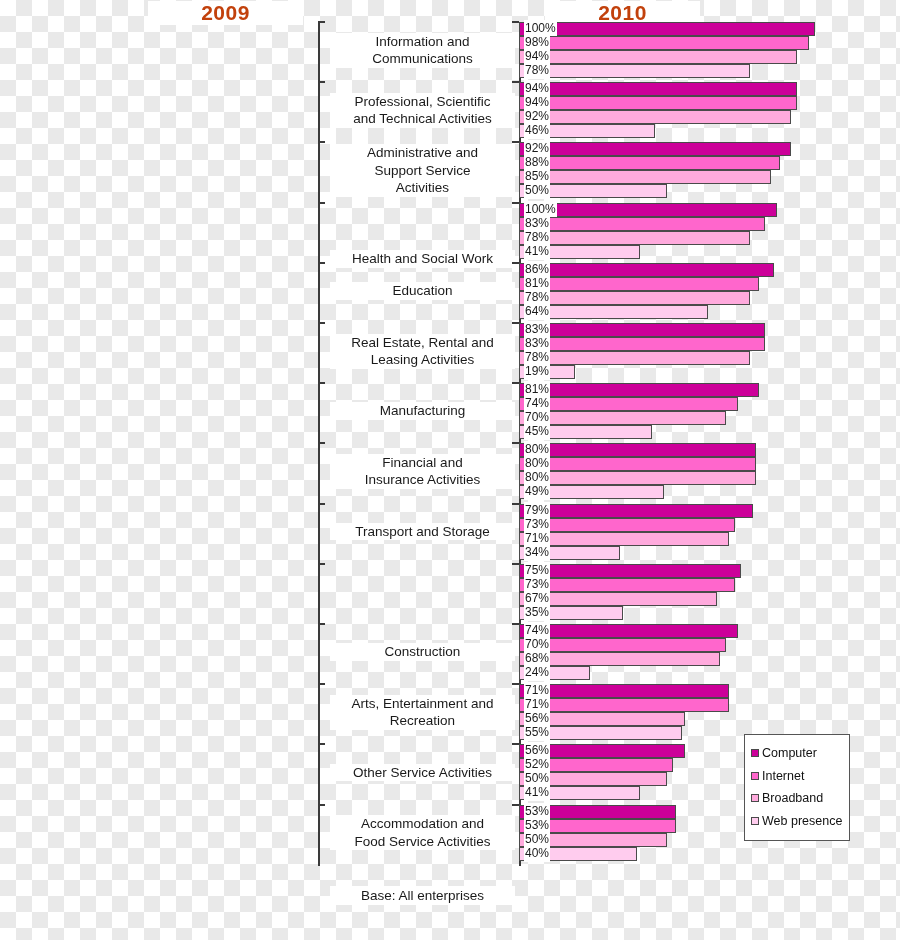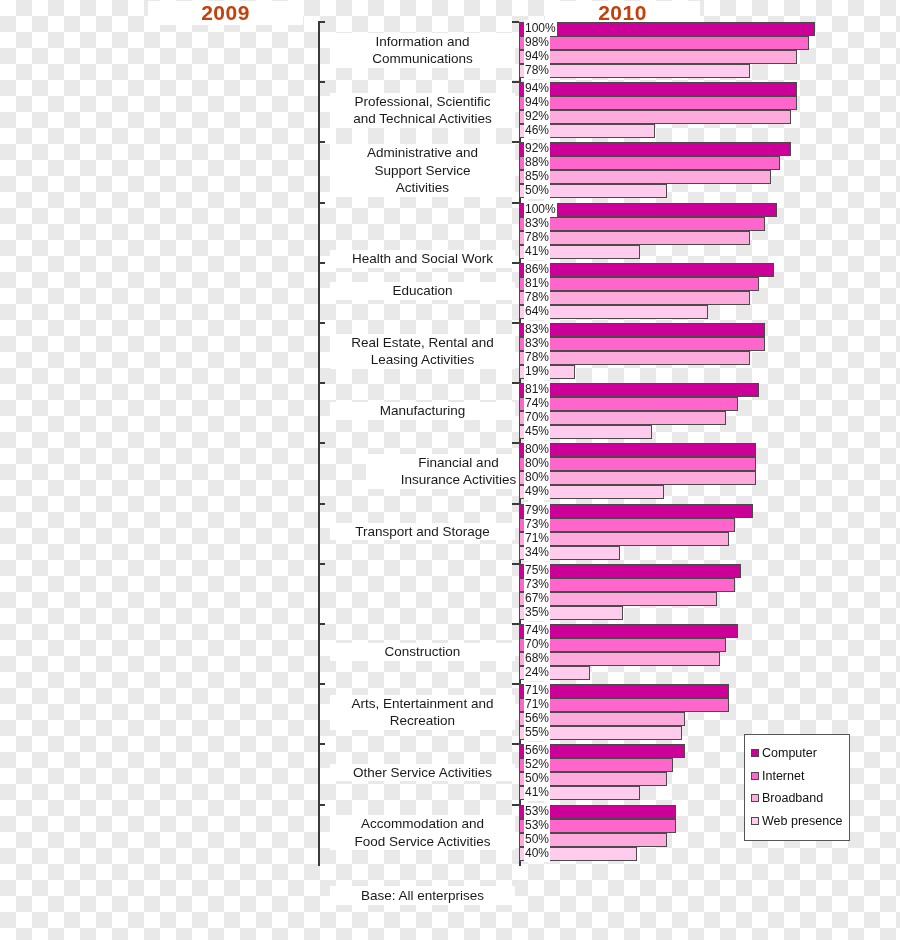--- a/index.html
+++ b/index.html
@@ -208,21 +208,21 @@
       <div class="cat" style="top: 260.05px;">
         <div>Education</div>
       </div>
       <div class="cat" style="top: 311.5px;">
         <div>Real Estate, Rental and</div>
         <div>Leasing Activities</div>
       </div>
       <div class="cat" style="top: 380.45px;">
         <div>Manufacturing</div>
       </div>
-      <div class="cat" style="top: 431.9px; margin-left: 36px;">
+      <div class="cat" style="top: 431.9px;">
         <div>Financial and</div>
         <div>Insurance Activities</div>
       </div>
       <div class="cat" style="top: 500.85px;">
         <div>Transport and Storage</div>
       </div>
       <div class="cat" style="top: 621.25px;">
         <div>Construction</div>
       </div>
       <div class="cat" style="top: 672.7px;">

